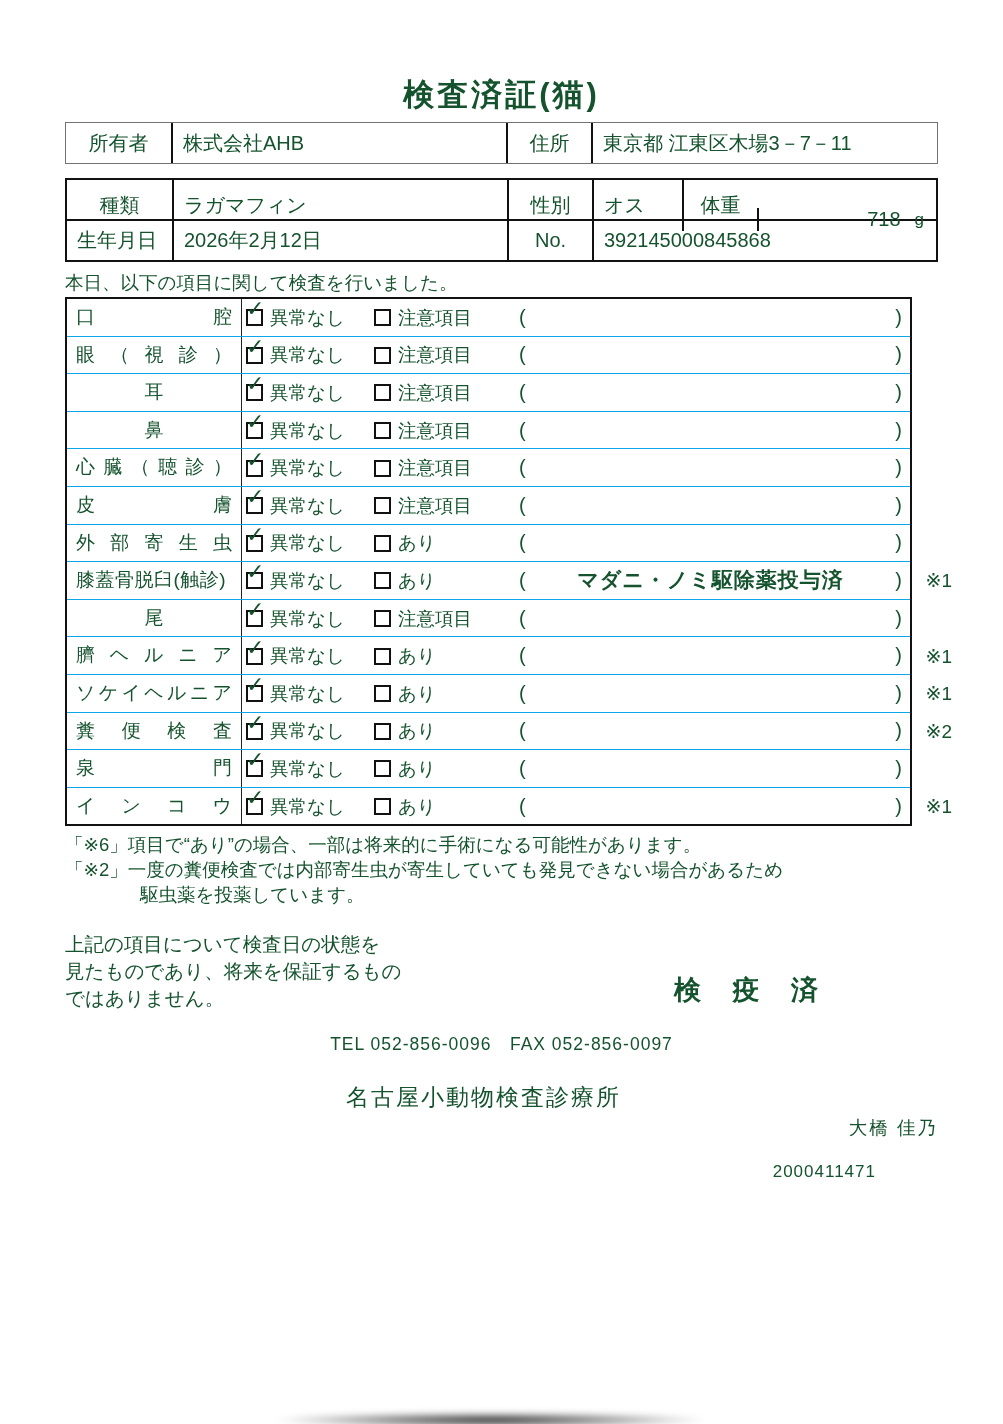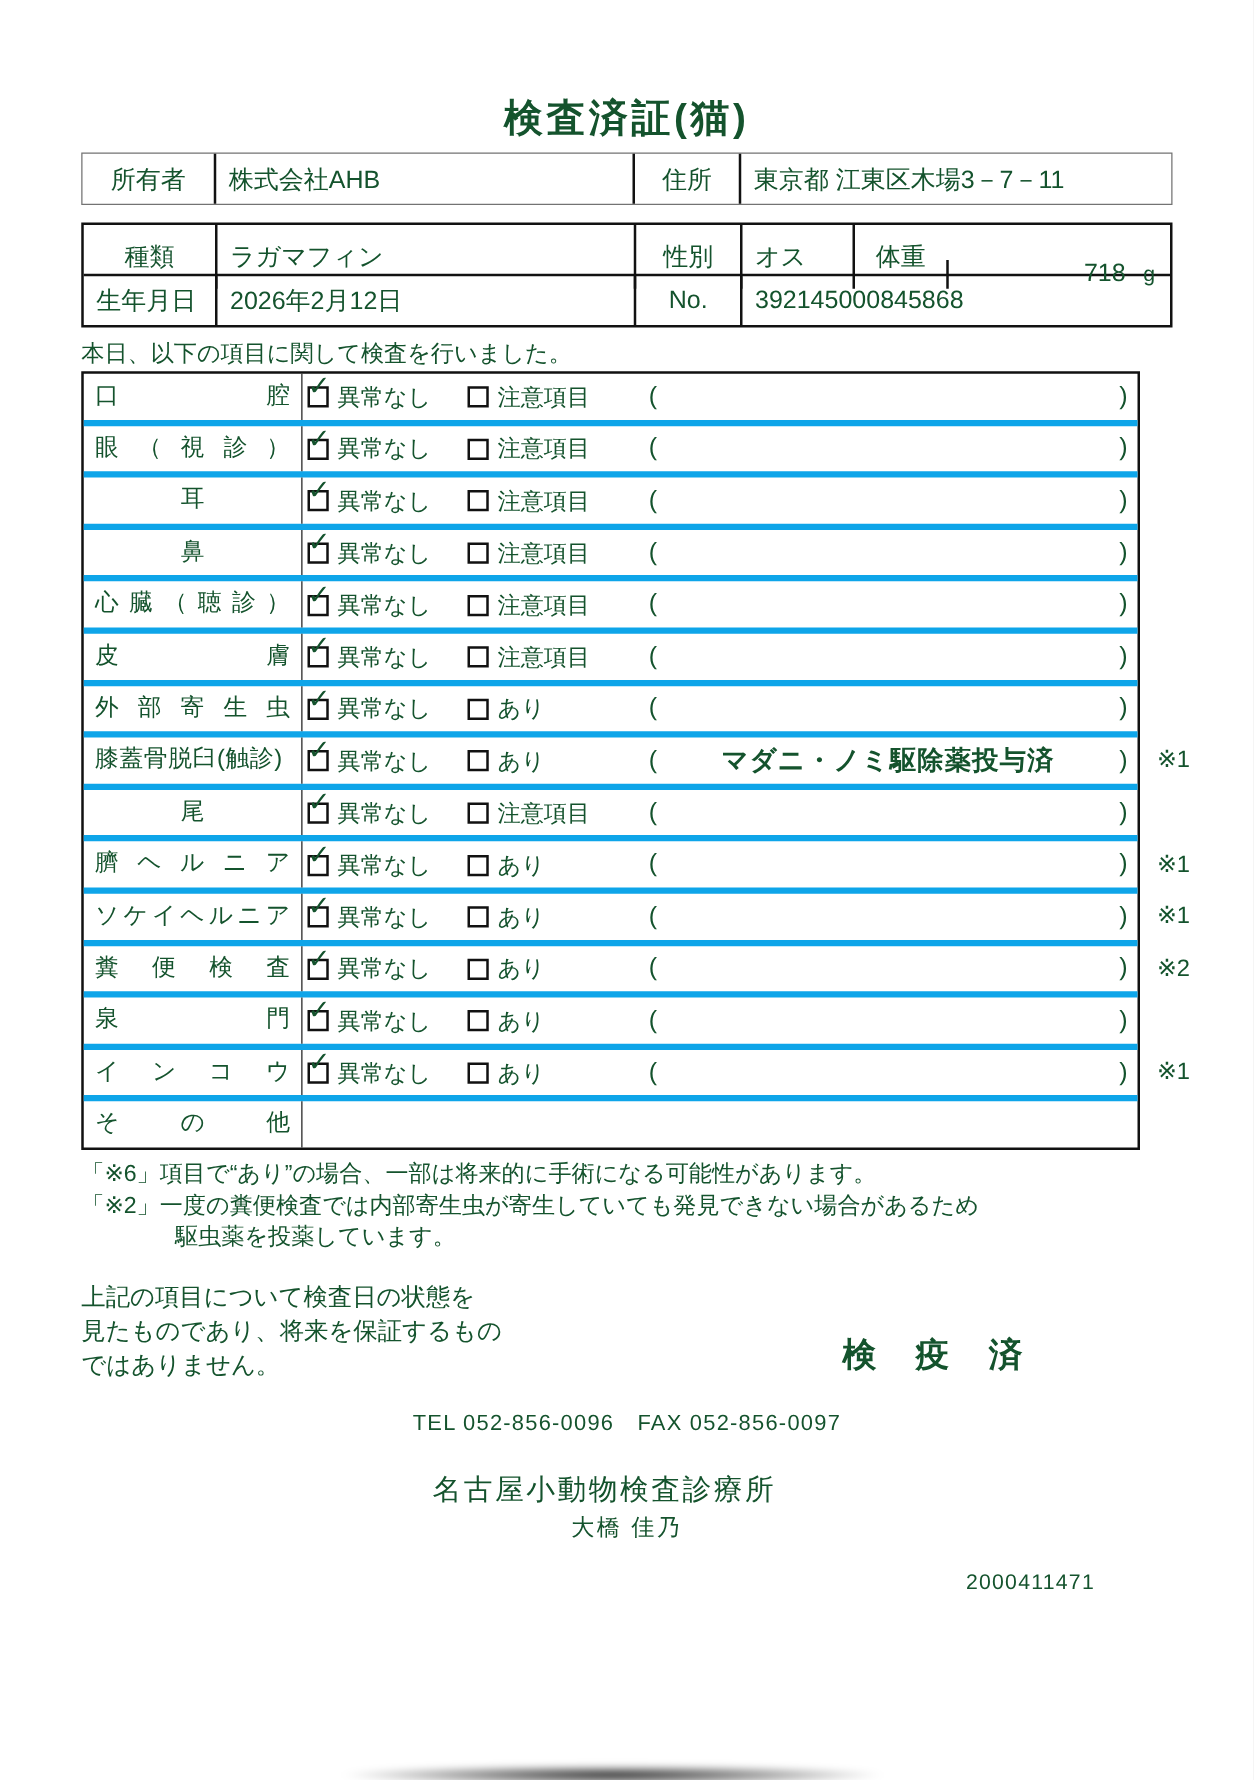--- a/index.html
+++ b/index.html
@@ -25,21 +25,21 @@
   .t2 .cell{border-left:2px solid #111;padding:0 10px;}
   .t2 .cell:first-child{border-left:none;}
   .lab{justify-content:center;padding:0 4px !important;}
   .wval{justify-content:flex-end;gap:14px;padding-right:12px !important;margin-top:28px;}
   .wunit{font-size:17px;}
 
   .intro{margin-top:8px;font-size:18.5px;}
 
   
   .exam{margin-top:2px;width:843px;border:2px solid #111;position:relative;}
-  .exam-row{position:relative;display:flex;height:36.6px;border-bottom:5px solid #0ea5e9;}
+  .exam-row{position:relative;display:flex;height:36.6px;border-bottom:1px solid #0ea5e9;}
   .exam-row:last-child{border-bottom:none;}
   .exam-label{width:156px;padding:0 9px;border-right:1px solid #222;font-size:19px;line-height:36px;overflow:hidden;}
   .jl{text-align:justify;text-align-last:justify;}
   .cl{text-align:center;}
   .ll{text-align:left;letter-spacing:0.5px;}
   .exam-ok{width:128px;display:flex;align-items:center;gap:7px;padding-left:4px;font-size:18.5px;}
   .exam-alt{width:137px;display:flex;align-items:center;gap:7px;font-size:18.5px;}
   .exam-paren{flex:1;display:flex;align-items:center;font-size:20px;padding:0 8px;}
   .exam-paren .ptext{flex:1;text-align:center;font-size:21px;font-weight:600;letter-spacing:1px;}
   .cb{position:relative;width:13px;height:13px;border:2px solid #111;flex:none;margin-top:1px;background:#fff;}
@@ -50,21 +50,21 @@
   .notes{margin-top:6px;font-size:18.5px;line-height:25px;}
   .notes .indent{padding-left:75px;}
 
   .bottom-row{margin-top:24px;display:flex;align-items:flex-end;}
   .disclaimer{font-size:19.5px;line-height:27px;white-space:pre-line;}
   .stamp{margin-left:auto;margin-right:108px;margin-bottom:4px;font-size:27px;font-weight:600;letter-spacing:12px;white-space:nowrap;}
 
   .clinic-address{margin-top:30px;text-align:center;padding-left:130px;font-size:19px;letter-spacing:1px;}
   .clinic-tel{margin-top:20px;text-align:center;font-size:17.5px;letter-spacing:1px;}
   .clinic-name{margin-top:26px;text-align:center;padding-right:36px;font-size:23px;letter-spacing:2px;}
-  .clinic-rep{margin-top:2px;text-align:center;font-size:18.5px;letter-spacing:2px;}
+  .clinic-rep{margin-top:2px;text-align:right;font-size:18.5px;letter-spacing:2px;}
   .serial{margin-top:22px;text-align:right;padding-right:62px;font-size:17px;letter-spacing:1px;}
 
   .scan-artifact{position:absolute;bottom:-4px;left:270px;width:440px;height:16px;border-radius:50%;
     background:radial-gradient(ellipse at center,rgba(0,0,0,.85),rgba(0,0,0,0) 70%);filter:blur(3px);}
 </style>
 </head>
 <body>
 
 <div class="page">
   <div class="content">
@@ -367,24 +367,20 @@
           <span>あり</span>
         </div>
         <div class="exam-paren">
           <span>(</span>
           <span class="ptext"></span>
           <span>)</span>
         </div>
         <span class="note-mark">※1</span>
       </div>
 
-      <div class="exam-row">
-        <div class="exam-label jl">そ の 他</div>
-        <div class="empty-rest"></div>
-      </div>
 
     </div>
 
     <div class="notes">
       <div>「※6」項目で“あり”の場合、一部は将来的に手術になる可能性があります。</div>
       <div>「※2」一度の糞便検査では内部寄生虫が寄生していても発見できない場合があるため</div>
       <div class="indent">駆虫薬を投薬しています。</div>
     </div>
 
     <div class="bottom-row">

